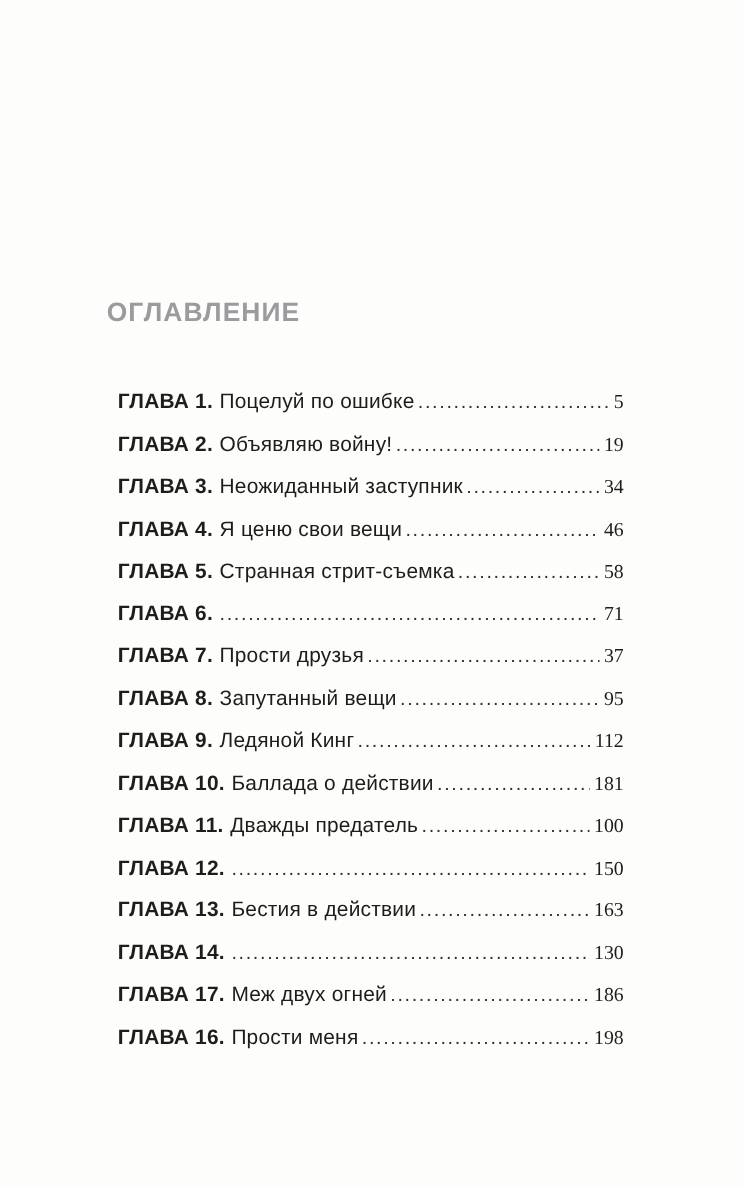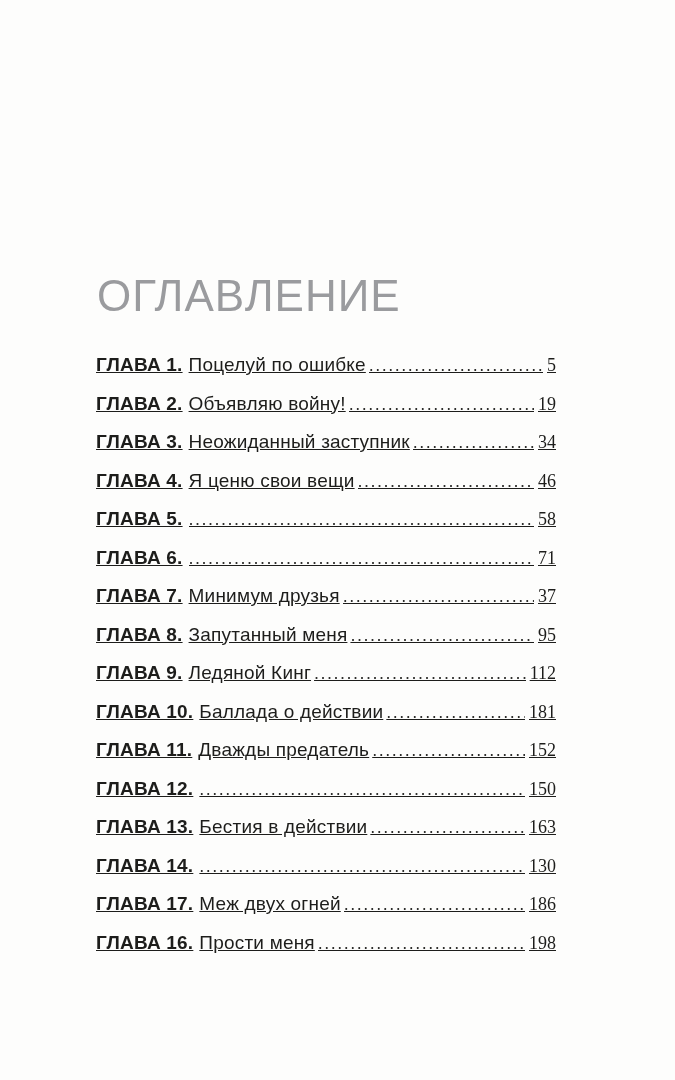--- a/index.html
+++ b/index.html
@@ -18,32 +18,31 @@
   .page {
     position: relative;
     width: 675px;
     height: 1080px;
     background: var(--paper);
   }
   .heading {
     position: absolute;
     left: 97px;
     top: 272px;
-    font-size: 44px;
-    font-weight: normal;
+    font-size: 24px;
+    font-weight: bold;
     letter-spacing: 1px;
     color: var(--heading-color);
     line-height: 1.1;
   }
   .toc {
     position: absolute;
-    left: 96px;
+    left: 107px;
     top: 353px;
     width: 460px;
-    text-decoration: underline;
   }
   .row {
     display: flex;
     align-items: baseline;
     height: 24px;
     margin-bottom: 14.5px;
     font-size: 19px;
     line-height: 24px;
     white-space: nowrap;
   }
@@ -101,57 +100,58 @@
     <span class="pagenum">34</span>
   </div>
       <div class="row">
     <span class="label">ГЛАВА 4.</span>
     <span class="title">Я ценю свои вещи</span>
     <span class="leader">......................................................................................................................................................</span>
     <span class="pagenum">46</span>
   </div>
       <div class="row">
     <span class="label">ГЛАВА 5.</span>
+    <span class="title">Странная стрит-съемка</span>
     <span class="leader">......................................................................................................................................................</span>
     <span class="pagenum">58</span>
   </div>
       <div class="row">
     <span class="label">ГЛАВА 6.</span>
     <span class="leader">......................................................................................................................................................</span>
     <span class="pagenum">71</span>
   </div>
       <div class="row">
     <span class="label">ГЛАВА 7.</span>
-    <span class="title">Минимум друзья</span>
+    <span class="title">Прости друзья</span>
     <span class="leader">......................................................................................................................................................</span>
     <span class="pagenum">37</span>
   </div>
       <div class="row">
     <span class="label">ГЛАВА 8.</span>
-    <span class="title">Запутанный меня</span>
+    <span class="title">Запутанный вещи</span>
     <span class="leader">......................................................................................................................................................</span>
     <span class="pagenum">95</span>
   </div>
       <div class="row">
     <span class="label">ГЛАВА 9.</span>
     <span class="title">Ледяной Кинг</span>
     <span class="leader">......................................................................................................................................................</span>
     <span class="pagenum">112</span>
   </div>
       <div class="row">
     <span class="label">ГЛАВА 10.</span>
     <span class="title">Баллада о действии</span>
     <span class="leader">......................................................................................................................................................</span>
     <span class="pagenum">181</span>
   </div>
       <div class="row">
     <span class="label">ГЛАВА 11.</span>
     <span class="title">Дважды предатель</span>
     <span class="leader">......................................................................................................................................................</span>
-    <span class="pagenum">152</span>
+    <span class="pagenum">100</span>
   </div>
       <div class="row">
     <span class="label">ГЛАВА 12.</span>
     <span class="leader">......................................................................................................................................................</span>
     <span class="pagenum">150</span>
   </div>
       <div class="row">
     <span class="label">ГЛАВА 13.</span>
     <span class="title">Бестия в действии</span>
     <span class="leader">......................................................................................................................................................</span>

